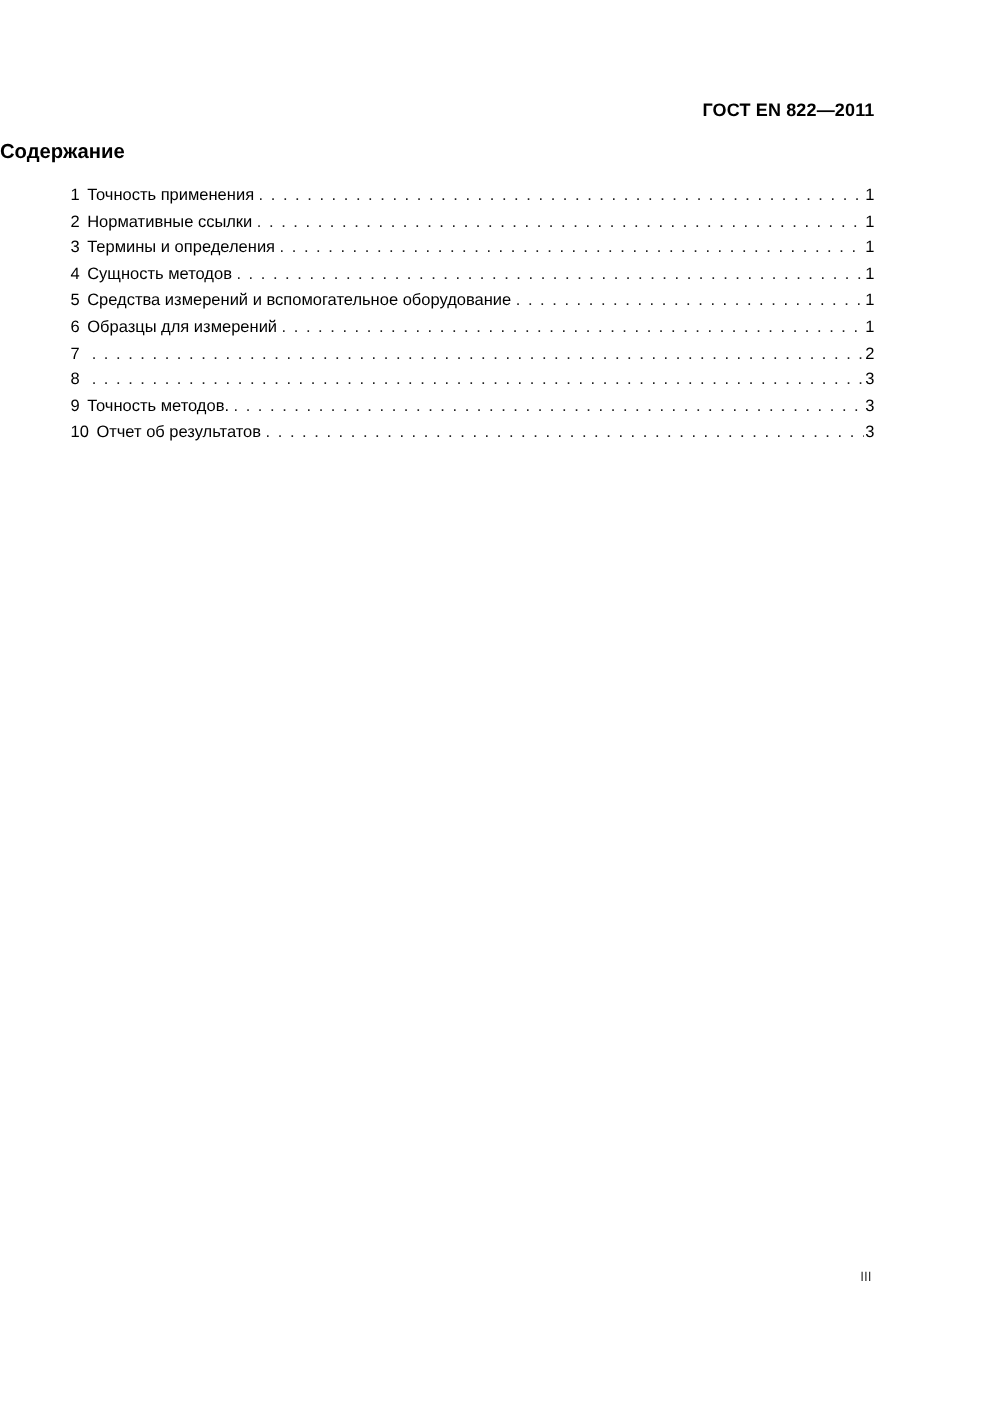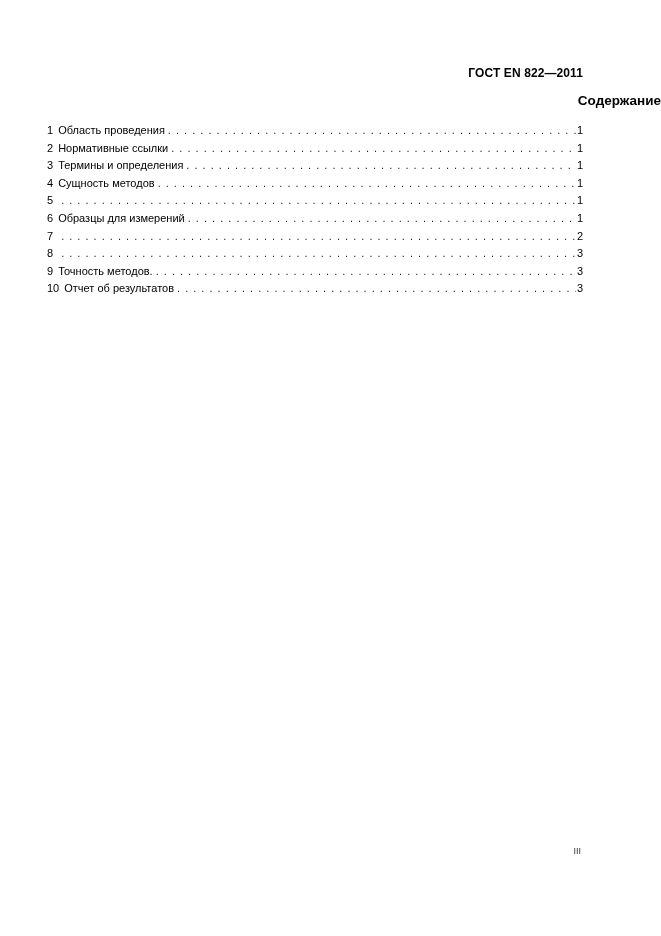--- a/index.html
+++ b/index.html
@@ -21,21 +21,21 @@
       right: 78px;
       font-weight: bold;
       font-size: 12px;
       letter-spacing: 0.1px;
     }
     .toc-title {
       position: absolute;
       top: 93px;
       left: 0;
       width: 100%;
-      text-align: right;
+      text-align: left;
       font-weight: bold;
       font-size: 13.5px;
     }
     .toc {
       position: absolute;
       top: 122px;
       left: 47px;
       width: 536px;
       margin: 0;
       padding: 0;
@@ -84,21 +84,21 @@
 </head>
 <body>
 
 <div class="doc-code">ГОСТ EN 822—2011</div>
 
 <div class="toc-title">Содержание</div>
 
 <ul class="toc">
   <li class="toc-row">
     <span class="toc-num">1</span>
-    <span class="toc-text">Область проведения</span>
+    <span class="toc-text">Точность применения</span>
     <span class="toc-dots"></span>
     <span class="toc-page">1</span>
   </li>
   <li class="toc-row">
     <span class="toc-num">2</span>
     <span class="toc-text">Нормативные ссылки</span>
     <span class="toc-dots"></span>
     <span class="toc-page">1</span>
   </li>
   <li class="toc-row">
@@ -108,20 +108,21 @@
     <span class="toc-page">1</span>
   </li>
   <li class="toc-row">
     <span class="toc-num">4</span>
     <span class="toc-text">Сущность методов</span>
     <span class="toc-dots"></span>
     <span class="toc-page">1</span>
   </li>
   <li class="toc-row">
     <span class="toc-num">5</span>
+    <span class="toc-text">Средства измерений и вспомогательное оборудование</span>
     <span class="toc-dots"></span>
     <span class="toc-page">1</span>
   </li>
   <li class="toc-row">
     <span class="toc-num">6</span>
     <span class="toc-text">Образцы для измерений</span>
     <span class="toc-dots"></span>
     <span class="toc-page">1</span>
   </li>
   <li class="toc-row">

